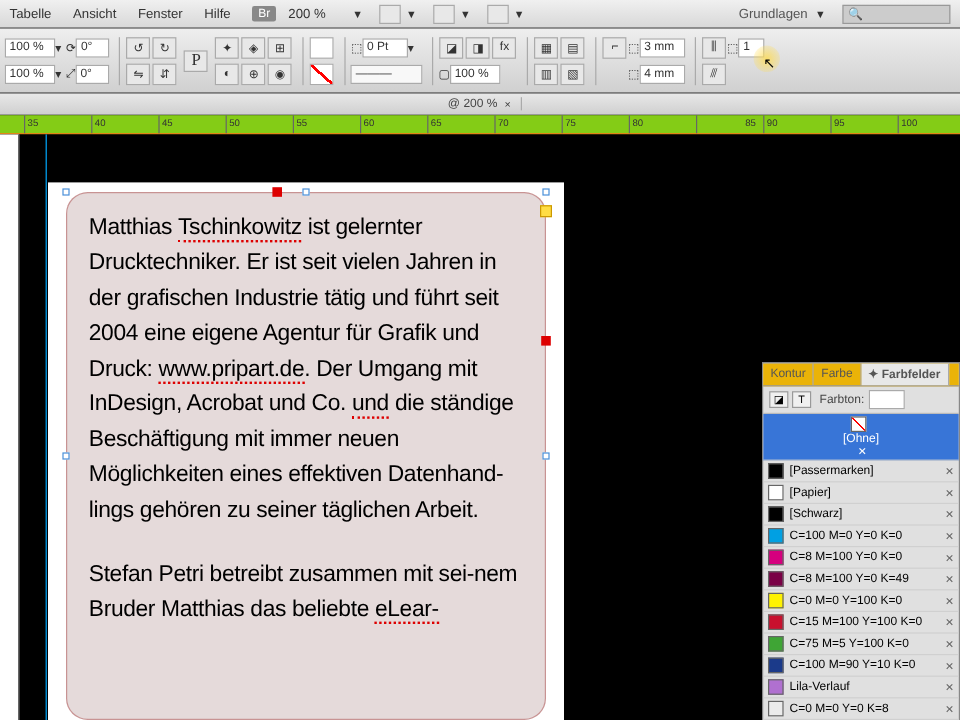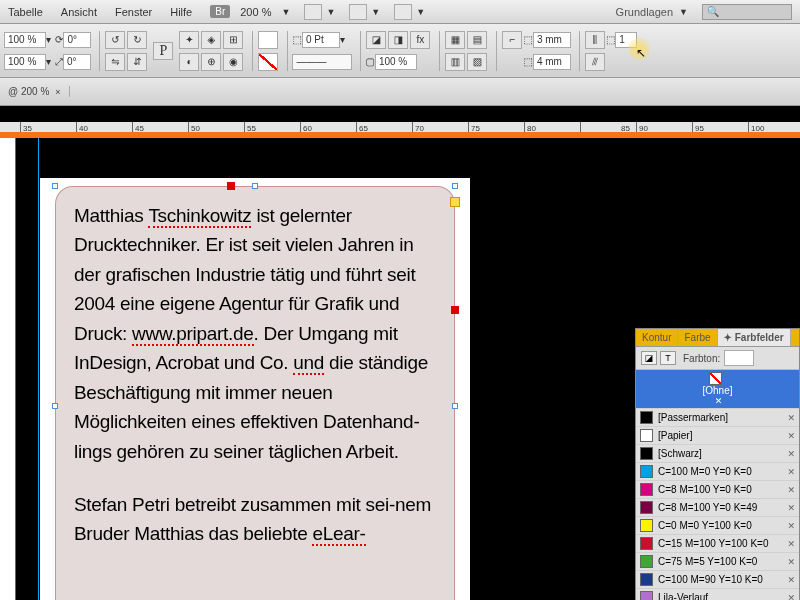--- a/index.html
+++ b/index.html
@@ -1,38 +1,38 @@
 <!DOCTYPE html>
 <html><head>
 <meta charset="utf-8">
 <style>
 * { margin: 0; padding: 0; box-sizing: border-box; font-family: Arial, sans-serif; }
 body { background: #000; width: 800px; height: 600px; overflow: hidden; position: relative; }
 .menubar { background: linear-gradient(#f0f0f0,#d8d8d8); height: 24px; display: flex; align-items: center; padding: 0 8px; font-size: 11px; color: #333; border-bottom: 1px solid #999; }
 .menubar span { margin-right: 18px; cursor: pointer; }
 .menubar .br-badge { background: #888; color: #fff; padding: 1px 5px; border-radius: 2px; font-size: 10px; margin-right: 10px; }
-.menubar .zoom { margin-right: 10px; }
+.menubar .zoom { margin-right: 22px; }
 .menubar .dd { font-size: 9px; margin-right: 14px; }
 .menubar .ticon { width: 18px; height: 16px; border: 1px solid #aaa; background: #e8e8e8; margin-right: 4px; display: inline-block; }
 .menubar-right { margin-left: auto; display: flex; align-items: center; }
 .menubar-right .gr { margin-right: 6px; color: #555; }
 .searchbox { width: 90px; height: 16px; background: #ccc; border: 1px solid #999; display: flex; align-items: center; padding-left: 4px; }
 .searchbox .mag { font-size: 10px; color: #666; }
 .toolbar { background: linear-gradient(#eee,#d0d0d0); height: 54px; border-bottom: 1px solid #999; display: flex; align-items: center; padding: 0 4px; font-size: 10px; color: #333; }
 .tb-group { display: flex; flex-direction: column; margin-right: 4px; }
 .tb-row { display: flex; align-items: center; height: 22px; }
 .tb-input { border: 1px solid #aaa; background: #fff; height: 16px; padding: 0 3px; display: flex; align-items: center; font-size: 10px; }
 .tb-icon { width: 20px; height: 18px; border: 1px solid #aaa; background: #e8e8e8; margin: 1px; display: inline-flex; align-items: center; justify-content: center; font-size: 10px; }
 .tb-sep { width: 1px; height: 40px; background: #aaa; margin: 0 4px; }
 .highlight-circle { position: absolute; width: 22px; height: 22px; background: radial-gradient(rgba(255,220,80,0.8),rgba(255,220,80,0)); border-radius: 50%; top: 38px; left: 628px; pointer-events: none; }
 .cursor-arrow { position: absolute; top: 46px; left: 636px; font-size: 12px; color: #000; pointer-events: none; z-index: 10; }
-.doctab { background: linear-gradient(#e8e8e8,#d0d0d0); height: 28px; display: flex; align-items: center; font-size: 10px; color: #444; border-bottom: 1px solid #999; }
+.doctab { background: linear-gradient(#e8e8e8,#d0d0d0); height: 18px; display: flex; align-items: center; font-size: 10px; color: #444; border-bottom: 1px solid #999; justify-content: center; }
 .doctab .tab { padding: 0 8px; border-right: 1px solid #aaa; display: flex; align-items: center; }
 .doctab .close { margin-left: 6px; font-size: 9px; }
-.ruler-h { background: #e5e5e5; height: 16px; border-bottom: 6px solid #f97316; position: relative; font-size: 8px; color: #333; overflow: hidden; margin-top: 16px; }
+.ruler-h { background: #84cc16; height: 16px; border-bottom: 1px solid #f97316; position: relative; font-size: 8px; color: #333; overflow: hidden; }
 .ruler-h .tick { position: absolute; top: 0; border-left: 1px solid #666; height: 16px; padding-left: 2px; padding-top: 2px; }
 .canvas-area { position: relative; background: #000; height: 488px; }
 .ruler-v { position: absolute; left: 0; top: 0; width: 16px; height: 100%; background: #fff; border-right: 1px solid #666; }
 .page { position: absolute; left: 40px; top: 40px; width: 430px; height: 450px; background: #fff; }
 .textframe { position: absolute; left: 55px; top: 48px; width: 400px; height: 440px; background: rgba(180,150,150,0.35); border: 1px solid rgba(180,100,100,0.6); border-radius: 18px; padding: 14px 18px; }
 .sel-handle { position: absolute; width: 6px; height: 6px; background: #fff; border: 1px solid #4a90d9; }
 .sel-handle.tl { left: -4px; top: -4px; }
 .sel-handle.tm { left: 50%; top: -4px; margin-left: -3px; }
 .sel-handle.tr { right: -4px; top: -4px; }
 .sel-handle.ml { left: -4px; top: 50%; margin-top: -3px; }

